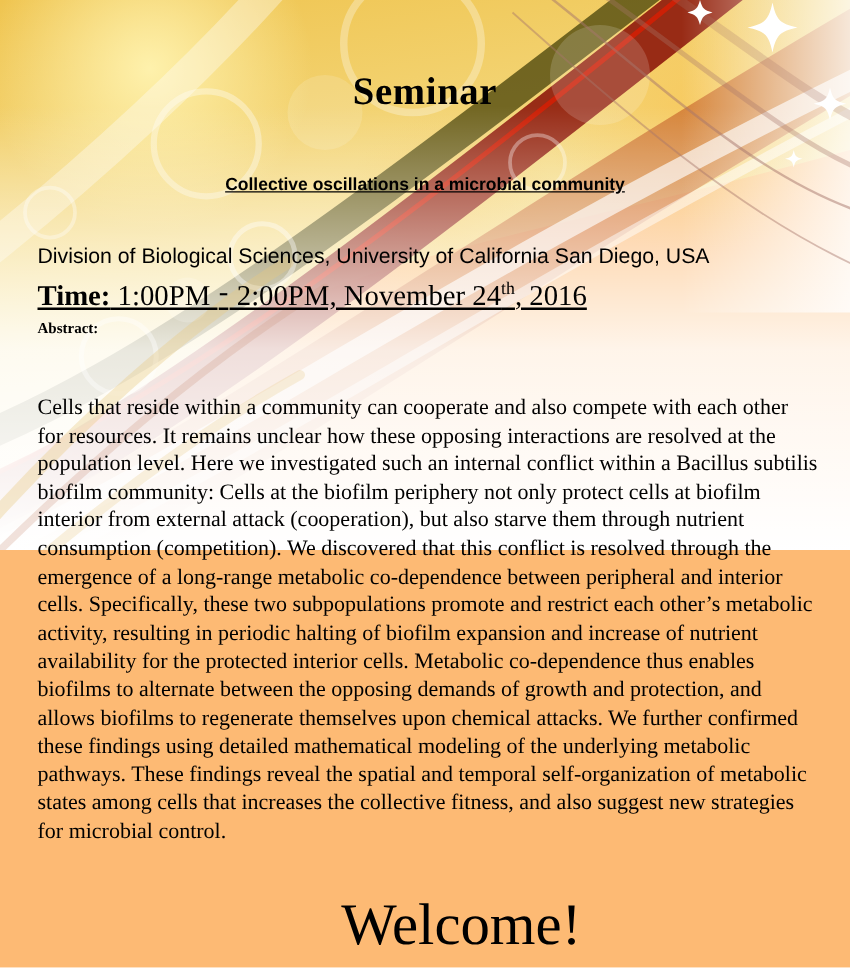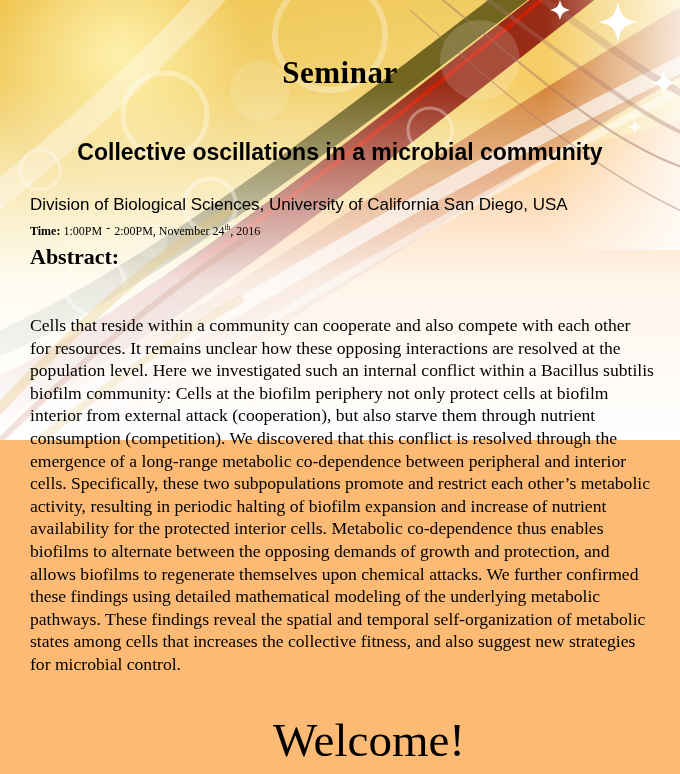--- a/index.html
+++ b/index.html
@@ -7,28 +7,28 @@
     position:relative;width:680px;height:774px;background:#fdba74;
     overflow:hidden;font-family:"Liberation Serif",serif;color:#000;
   }
   .bg{position:absolute;top:0;left:0;pointer-events:none;}
   .seminar-heading{
     position:absolute;top:55px;left:0;width:100%;text-align:center;margin:0;
     font-family:"Liberation Serif",serif;font-weight:bold;font-size:31px;letter-spacing:.5px;
   }
   .talk-title{
     position:absolute;top:139px;left:0;width:100%;text-align:center;margin:0;
-    font-family:"Liberation Sans",sans-serif;font-weight:bold;font-size:23px;
+    font-family:"Liberation Sans",sans-serif;font-weight:bold;font-size:14px;text-decoration:underline;
   }
   .details{position:absolute;top:195px;left:30px;right:26px;}
   .details p{margin:0;}
   .speaker-line{font-size:18.5px;margin-bottom:8px !important;}
   .affiliation-line{font-family:Liberation Sans, sans-serif;font-size:17px;margin-bottom:6px !important;}
-  .time-line,.venue-line{font-size:12px;margin-bottom:5px !important;}
-  .abstract-label-line{font-size:22px;margin-top:1px !important;}
+  .time-line,.venue-line{font-size:23px;margin-bottom:5px !important;text-decoration:underline;}
+  .abstract-label-line{font-size:12px;margin-top:1px !important;}
   .b{font-weight:bold;}
   .phd{
     text-decoration-line:underline;text-decoration-style:wavy;
     text-decoration-color:#e03c31;text-decoration-thickness:1px;text-underline-offset:3px;
   }
   .time-dash{vertical-align:3px;padding:0 1px;}
   .ord{font-size:62%;vertical-align:super;line-height:0;}
   .abstract-body{
     position:absolute;top:314px;left:30px;width:624px;margin:0;
     font-size:17.6px;line-height:22.6px;

